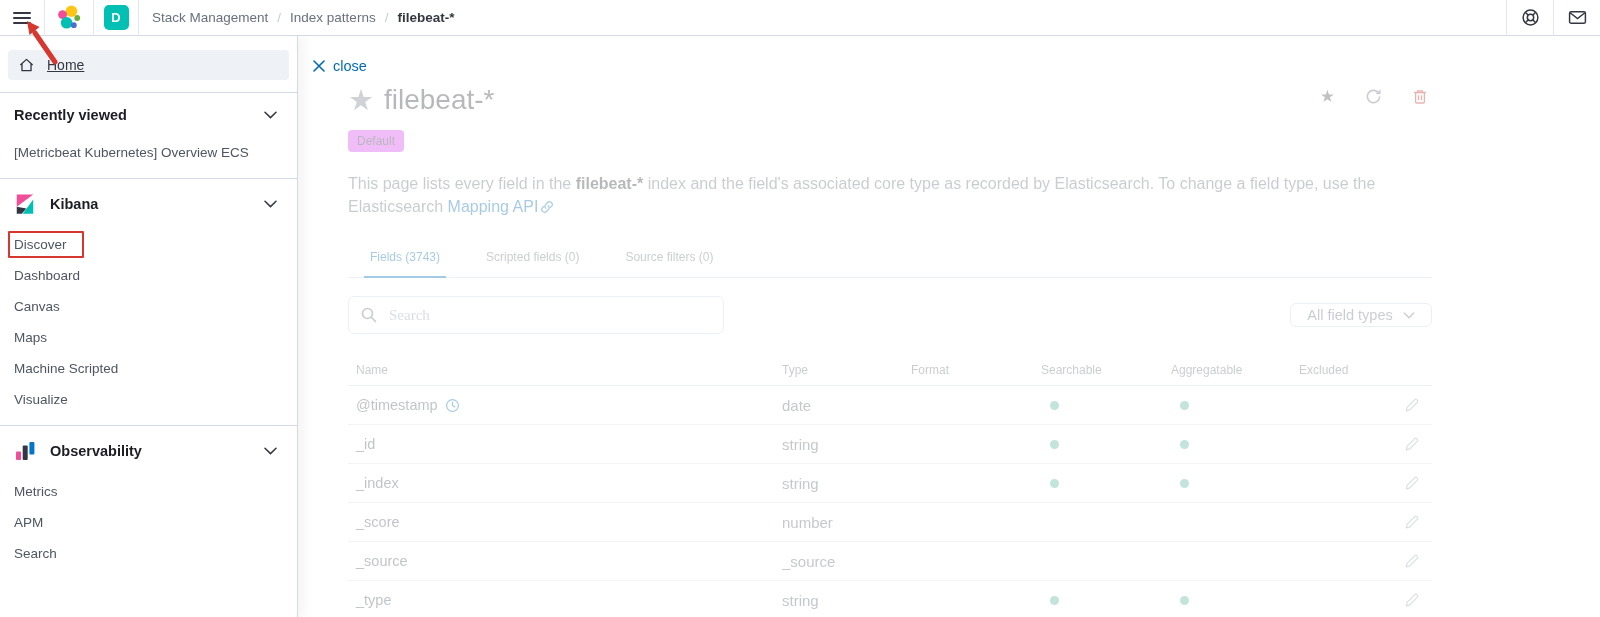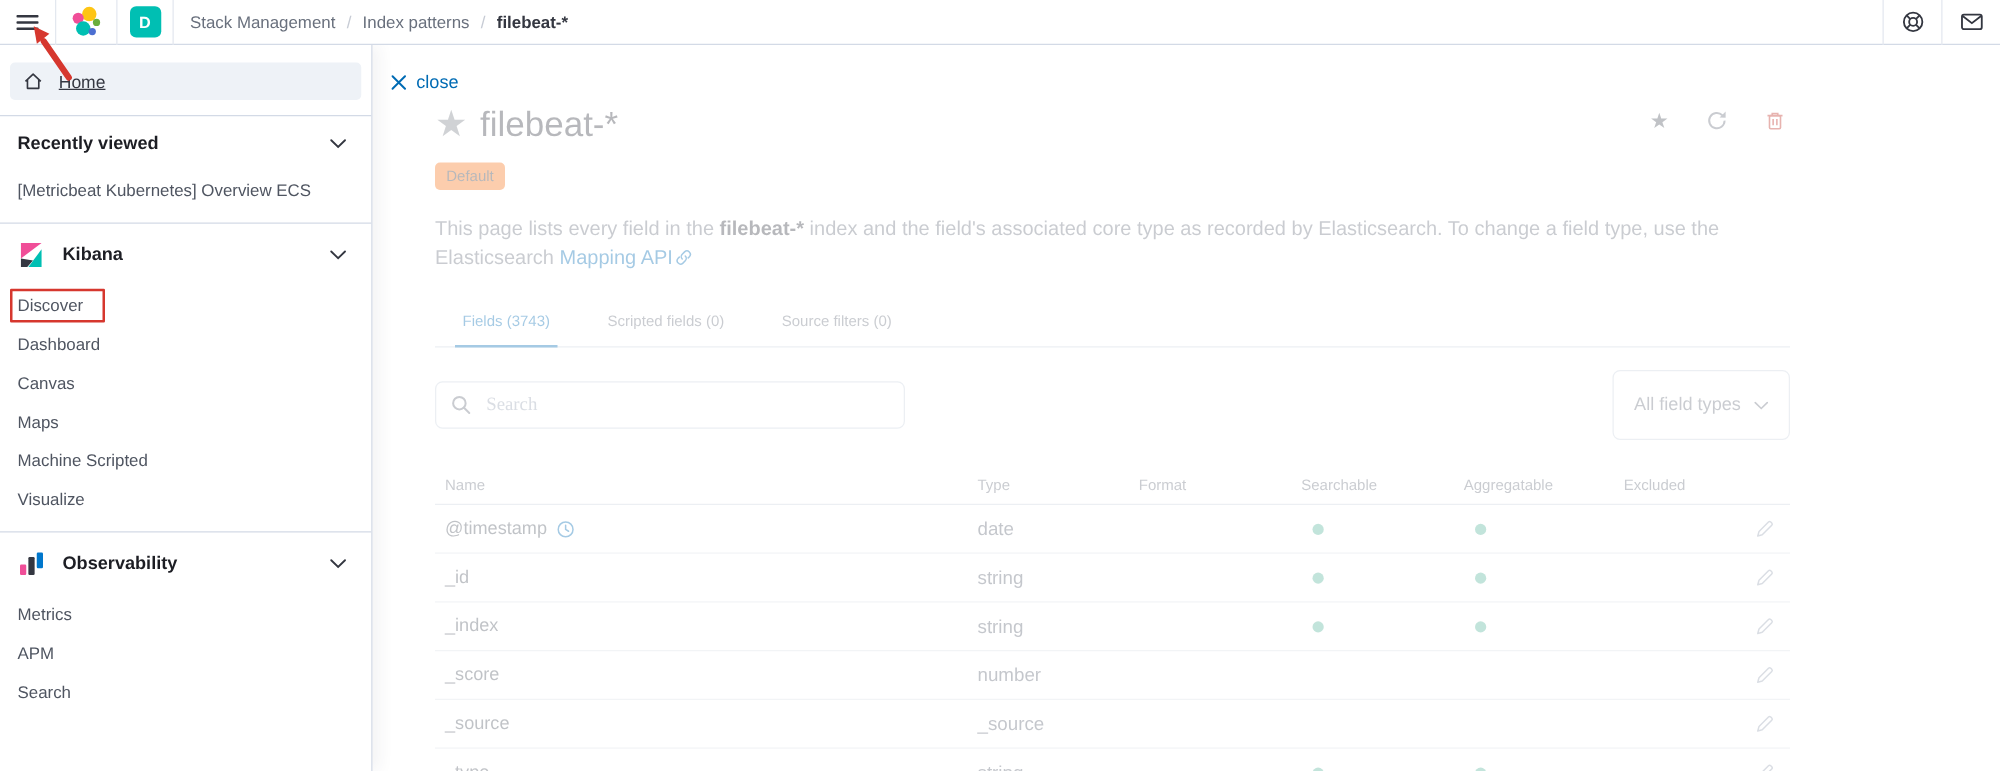--- a/index.html
+++ b/index.html
@@ -62,37 +62,37 @@
   .faded { position:absolute; left:49px; top:44px; width:1084px; opacity:0.35; }
   .title-row { display:flex; align-items:center; gap:10px; position:relative; height:40px; }
   .star-big { font-size:29px; color:#7A8089; line-height:1; }
   .page-title { font-size:28px; font-weight:400; color:#343741; margin:0; }
   .header-actions { position:absolute; right:4px; top:8px; display:flex; gap:30px; align-items:center; }
   .header-actions .act { cursor:pointer; display:flex; }
   .star-action { font-size:17px; color:#4D545E; line-height:1; }
   .badges-row { margin-top:10px; display:flex; gap:26px; align-items:center; }
   .badge { font-size:12px; padding:3px 9px; border-radius:4px; line-height:16px; }
   .badge.yellow { background:var(--time-filter-badge-yellow,#EDC96F); color:#6C5E1F; }
-  .badge.default { background:#f97316; color:#343741; }
+  .badge.default { background:#d946ef; color:#343741; }
   .description { margin-top:20px; font-size:16px; line-height:23px; color:#69707D; max-width:1030px; }
   .description b { color:#343741; font-weight:700; }
   .description a { color:var(--accent-blue,#006BB4); text-decoration:none; cursor:pointer; }
   .link-icon { margin-left:2px; vertical-align:-2px; }
   .tabs { margin-top:24px; display:flex; gap:34px; padding-left:16px; border-bottom:1px solid #C9D2DE; }
   .tab { font-size:12px; color:#69707D; padding:8px 6px 12px; cursor:pointer; }
   .tab.active { color:var(--accent-blue,#006BB4); border-bottom:2px solid var(--accent-blue,#006BB4); margin-bottom:-1px; }
   .controls { margin-top:18px; display:flex; align-items:center; justify-content:space-between; }
   .search-box {
     flex:0 0 376px; height:38px; border:1px solid #C9D2DE; border-radius:6px;
     display:flex; align-items:center; padding:0 12px; gap:10px; background:#fff;
   }
   .search-box input { border:0; outline:0; font-size:15px; color:#3b82f6; flex:1; font-family:Liberation Serif, serif; background:transparent; }
   .search-box input::placeholder { color:#98A2B3; }
   .type-filter {
-    width:142px; height:56px; border:1px solid #C9D2DE; border-radius:6px; cursor:pointer;
+    width:142px; height:24px; border:1px solid #C9D2DE; border-radius:6px; cursor:pointer;
     display:flex; align-items:center; justify-content:center; gap:10px; font-size:14.5px; color:#69707D;
   }
   .table { margin-top:20px; }
   .trow { display:grid; grid-template-columns:426px 129px 130px 130px 128px 1fr 44px; align-items:center; }
   .thead .trow { height:32px; border-bottom:1px solid #C9D2DE; }
   .thead .cell { font-size:12px; color:#69707D; font-weight:500; }
   .tbody .trow { height:39px; border-bottom:1px solid #DCE0E8; }
   .cell { padding-left:8px; display:flex; align-items:center; gap:7px; }
   .field-name { font-size:14.5px; color:#4E5561; }
   .field-type { font-size:15px; color:#5A6170; }

